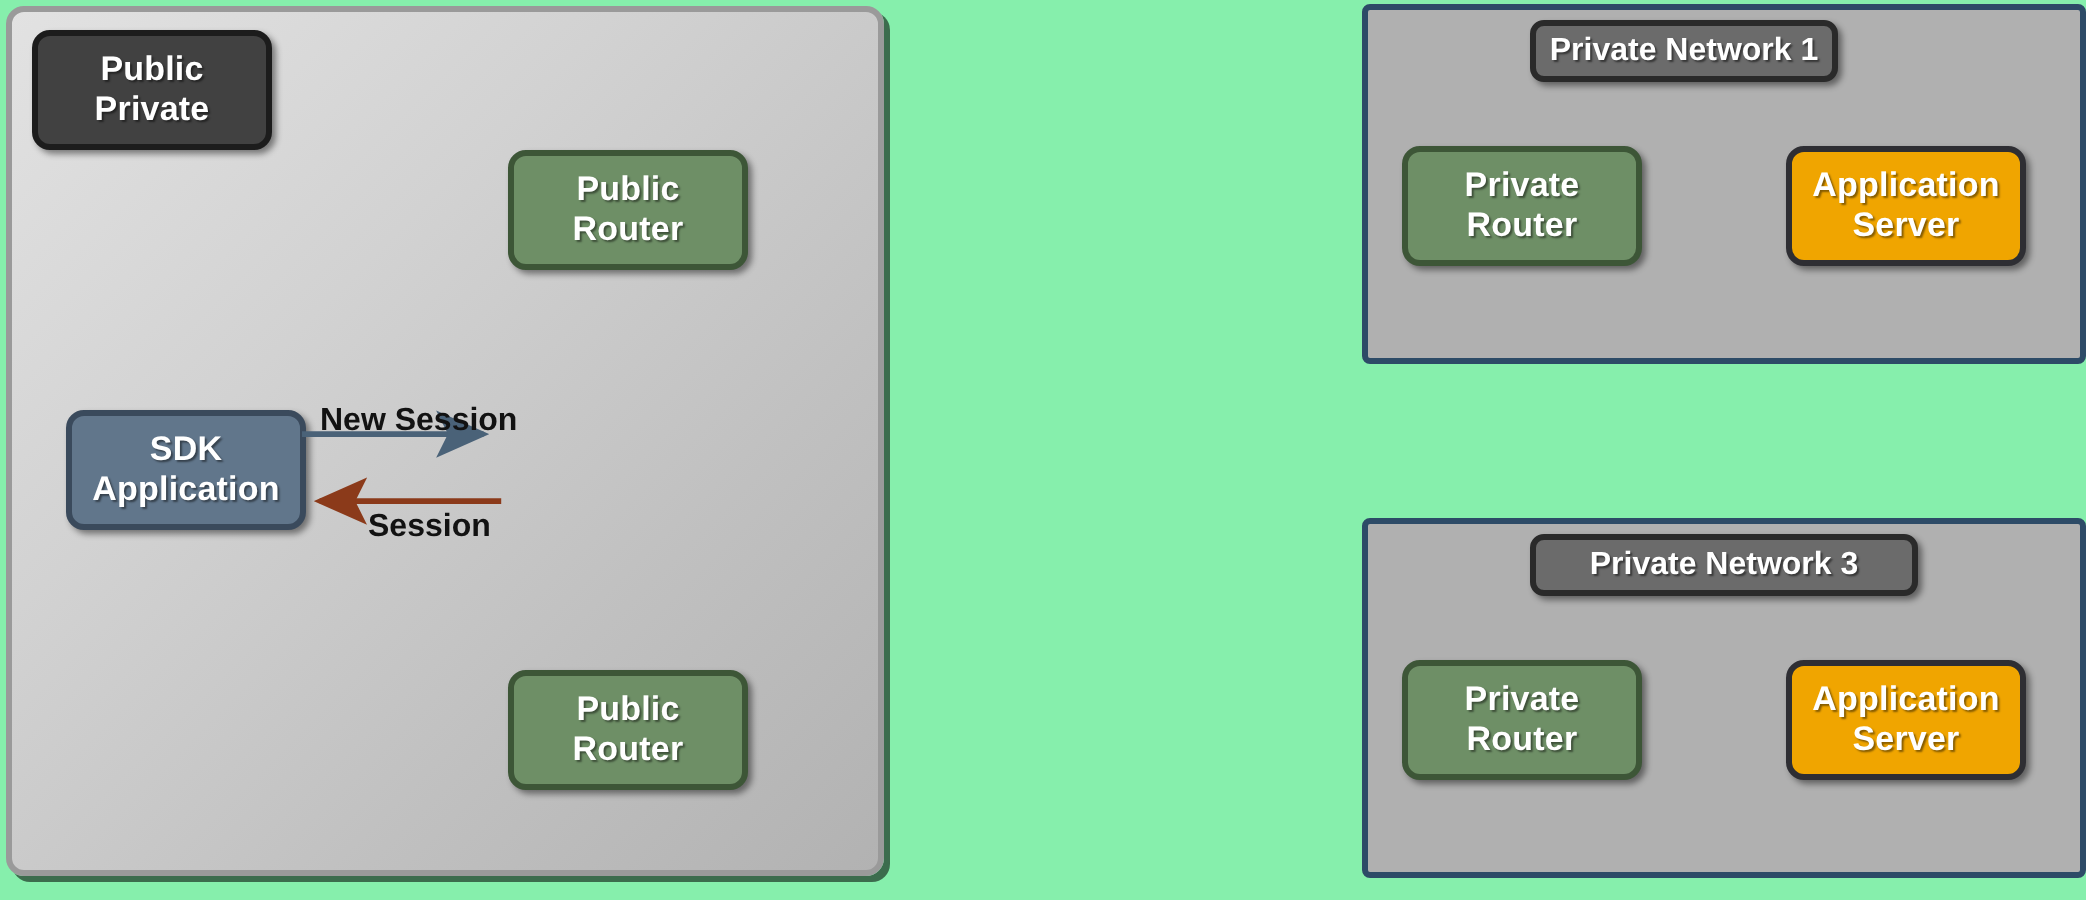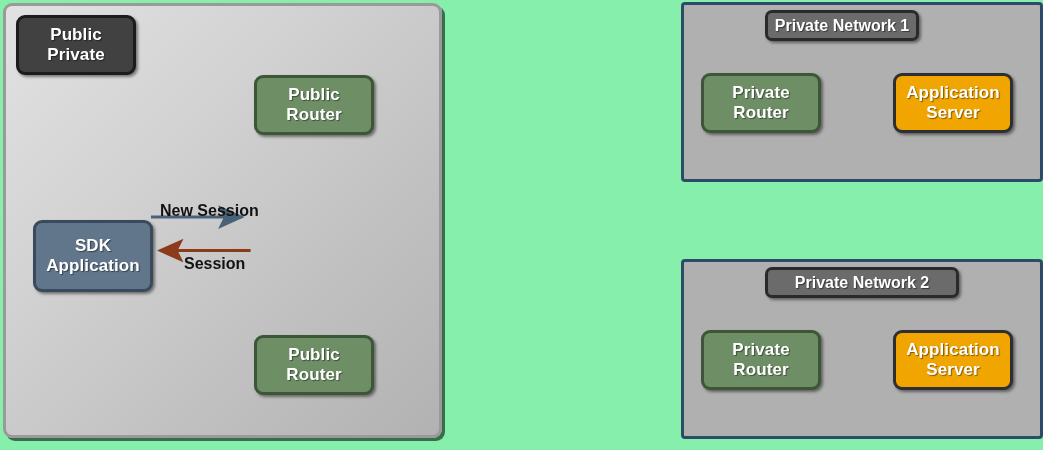--- a/index.html
+++ b/index.html
@@ -124,21 +124,21 @@
   <div class="panel panel-public">
 
     <div class="node n-internet" style="left:10px; top:9px; width:120px; height:60px;">
       <span class="lbl"><span>Public</span><br><span>Private</span></span>
     </div>
 
     <div class="node n-router" style="left:248px; top:69px; width:120px; height:60px;">
       <span class="lbl"><span>Public</span><br><span>Router</span></span>
     </div>
 
-    <div class="node n-sdk" style="left:27px; top:214px; width:120px; height:72px;">
+    <div class="node n-sdk" style="left:27px; top:199px; width:120px; height:60px;">
       <span class="lbl"><span>SDK</span><br><span>Application</span></span>
     </div>
 
 
     <div class="node n-router" style="left:248px; top:329px; width:120px; height:60px;">
       <span class="lbl"><span>Public</span><br><span>Router</span></span>
     </div>
 
     <svg class="arrow-svg" viewBox="0 0 439 435">
       <defs>
@@ -165,21 +165,21 @@
     <div class="node n-router" style="left:17px; top:68px; width:120px; height:60px;">
       <span class="lbl"><span>Private</span><br><span>Router</span></span>
     </div>
 
     <div class="node n-appserver" style="left:209px; top:68px; width:120px; height:60px;">
       <span class="lbl"><span>Application</span><br><span>Server</span></span>
     </div>
   </div>
 
   <div class="panel panel-private panel-private-2">
-    <div class="net-badge" style="left:81px; top:5px; width:194px; height:31px;">Private Network 2</div>
+    <div class="net-badge" style="left:81px; top:5px; width:194px; height:31px;">Private Network 3</div>
 
     <div class="node n-router" style="left:17px; top:68px; width:120px; height:60px;">
       <span class="lbl"><span>Private</span><br><span>Router</span></span>
     </div>
 
     <div class="node n-appserver" style="left:209px; top:68px; width:120px; height:60px;">
       <span class="lbl"><span>Application</span><br><span>Server</span></span>
     </div>
   </div>
 

